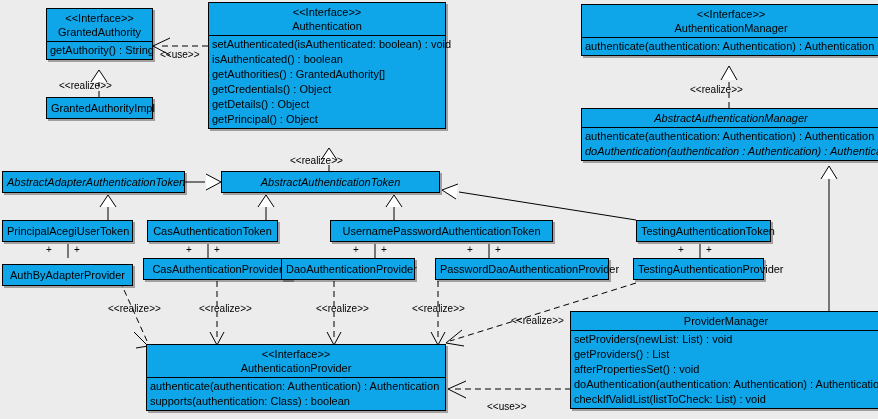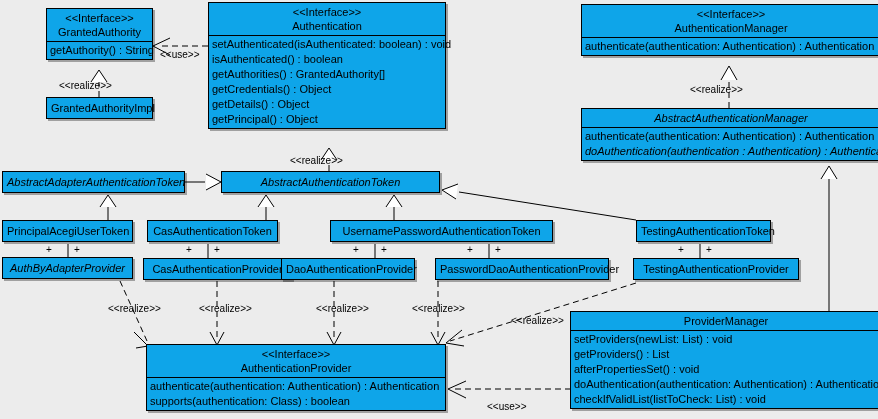--- a/index.html
+++ b/index.html
@@ -324,21 +324,21 @@
       <span class="uml-name">UsernamePasswordAuthenticationToken</span>
     </div>
   </div>
 
   <div class="uml-box simple-box" style="left:636px; top:220px; width:135px;">
     <div class="uml-head">
       <span class="uml-name">TestingAuthenticationToken</span>
     </div>
   </div>
 
-  <div class="uml-box simple-box" style="left:2px; top:257px; width:131px;font-style:italic;">
+  <div class="uml-box simple-box" style="left:2px; top:264px; width:131px;">
     <div class="uml-head">
       <span class="uml-name">AuthByAdapterProvider</span>
     </div>
   </div>
 
   <div class="uml-box simple-box" style="left:143px; top:258px; width:149px;">
     <div class="uml-head">
       <span class="uml-name">CasAuthenticationProvider</span>
     </div>
   </div>
@@ -348,21 +348,21 @@
       <span class="uml-name">DaoAuthenticationProvider</span>
     </div>
   </div>
 
   <div class="uml-box simple-box" style="left:435px; top:258px; width:174px;">
     <div class="uml-head">
       <span class="uml-name">PasswordDaoAuthenticationProvider</span>
     </div>
   </div>
 
-  <div class="uml-box simple-box" style="left:633px; top:258px; width:166px;">
+  <div class="uml-box simple-box" style="left:633px; top:258px; width:131px;">
     <div class="uml-head">
       <span class="uml-name">TestingAuthenticationProvider</span>
     </div>
   </div>
 
   <div class="uml-box" style="left:146px; top:344px; width:300px;">
     <div class="uml-head">
       <span class="uml-stereotype">&lt;&lt;Interface&gt;&gt;</span>
       <span class="uml-name">AuthenticationProvider</span>
     </div>

